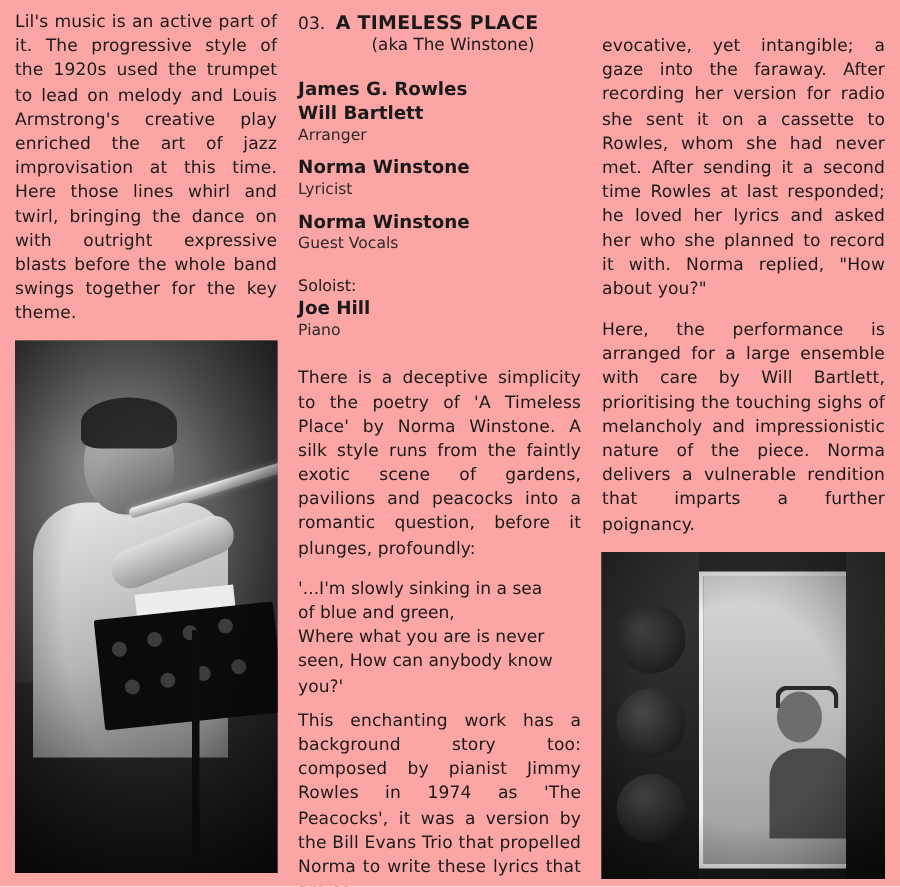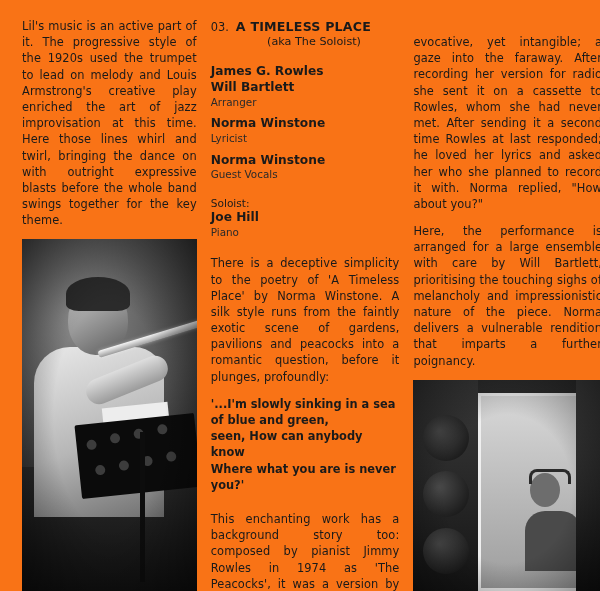--- a/index.html
+++ b/index.html
@@ -11,22 +11,22 @@
     width: 600px;
     height: 591px;
     font-family: "DejaVu Sans", sans-serif;
     color: #1a1a1a;
     overflow: hidden;
   }
   .page {
     position: relative;
     width: 600px;
     height: 591px;
-    background: #f97316;
-    padding: 12px;
+    background: #fca5a5;
+    padding: 0;
     box-sizing: border-box;
   }
   .cols {
     display: flex;
     flex-direction: row;
     width: 600px;
     height: 591px;
     box-sizing: border-box;
     padding: 6px 10px 4px 10px;
     gap: 14px;
@@ -233,22 +233,21 @@
   .credit-role.last { margin-bottom: 15px; }
   .soloist-label {
     font-size: 10.6px;
     margin: 0 0 1px 0;
   }
   .mid-body { margin-top: 16px; }
   .verse {
     font-size: 11.4px;
     line-height: 1.42;
     text-align: left;
-    margin: 0 0 18px 0;
-    font-weight: bold;
+    margin: 0 0 7px 0;
   }
   .verse div { text-align: left; }
 </style>
 </head>
 <body>
 
 <div class="page">
   <div class="cols">
 
     <div class="col col-left">
@@ -276,21 +275,21 @@
         <div class="ph-stand-pole"></div>
         <div class="ph-vign"></div>
       </div>
     </div>
 
     <div class="col col-mid">
       <div class="track-head">
         <span class="track-num">03.</span>
         <span class="track-title">A TIMELESS PLACE</span>
       </div>
-      <div class="track-sub">(aka The Soloist)</div>
+      <div class="track-sub">(aka The Winstone)</div>
 
       <div>
         <div class="credit-name">James G. Rowles</div>
 
         <div class="credit-name">Will Bartlett</div>
         <div class="credit-role">Arranger</div>
 
         <div class="credit-name">Norma Winstone</div>
         <div class="credit-role">Lyricist</div>
 
@@ -302,22 +301,22 @@
         <div class="soloist-label">Soloist:</div>
         <div class="credit-name">Joe Hill</div>
         <div class="credit-role">Piano</div>
       </div>
 
       <div class="mid-body">
         <p>There is a deceptive simplicity to the poetry of 'A Timeless Place' by Norma Winstone. A silk style runs from the faintly exotic scene of gardens, pavilions and peacocks into a romantic question, before it plunges, profoundly:</p>
         <div class="verse">
           <div>'...I'm slowly sinking in a sea</div>
           <div>of blue and green,</div>
+          <div>Where what you are is never</div>
           <div>seen, How can anybody know</div>
-          <div>Where what you are is never</div>
           <div>you?'</div>
         </div>
         <p class="nogap">This enchanting work has a background story too: composed by pianist Jimmy Rowles in 1974 as 'The Peacocks', it was a version by the Bill Evans Trio that propelled Norma to write these lyrics that are so</p>
       </div>
     </div>
 
     <div class="col col-right">
       <p>evocative, yet intangible; a gaze into the faraway. After recording her version for radio she sent it on a cassette to Rowles, whom she had never met. After sending it a second time Rowles at last responded; he loved her lyrics and asked her who she planned to record it with. Norma replied, "How about you?"</p>
       <p>Here, the performance is arranged for a large ensemble with care by Will Bartlett, prioritising the touching sighs of melancholy and impressionistic nature of the piece. Norma delivers a vulnerable rendition that imparts a further poignancy.</p>
 

